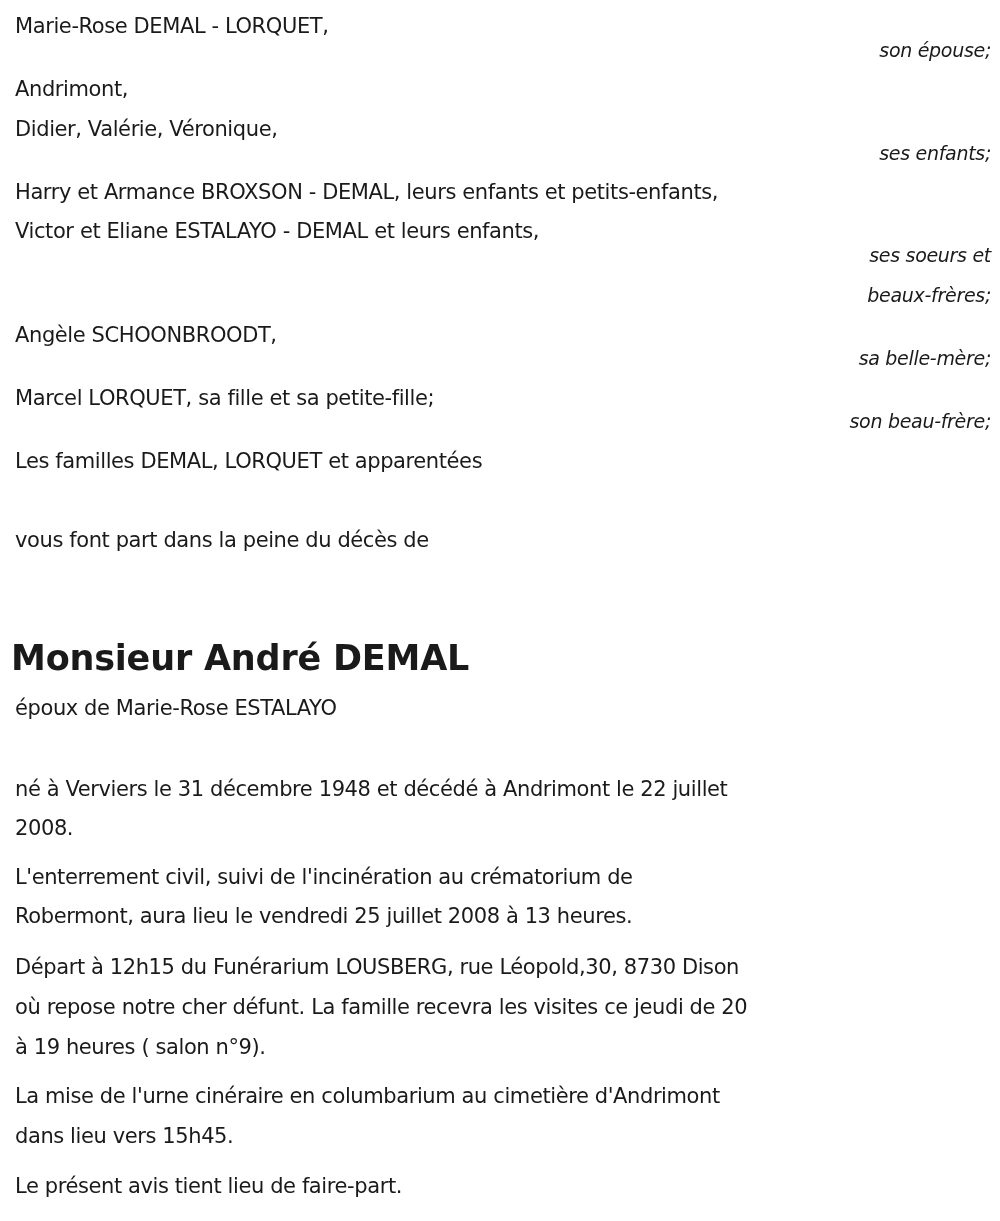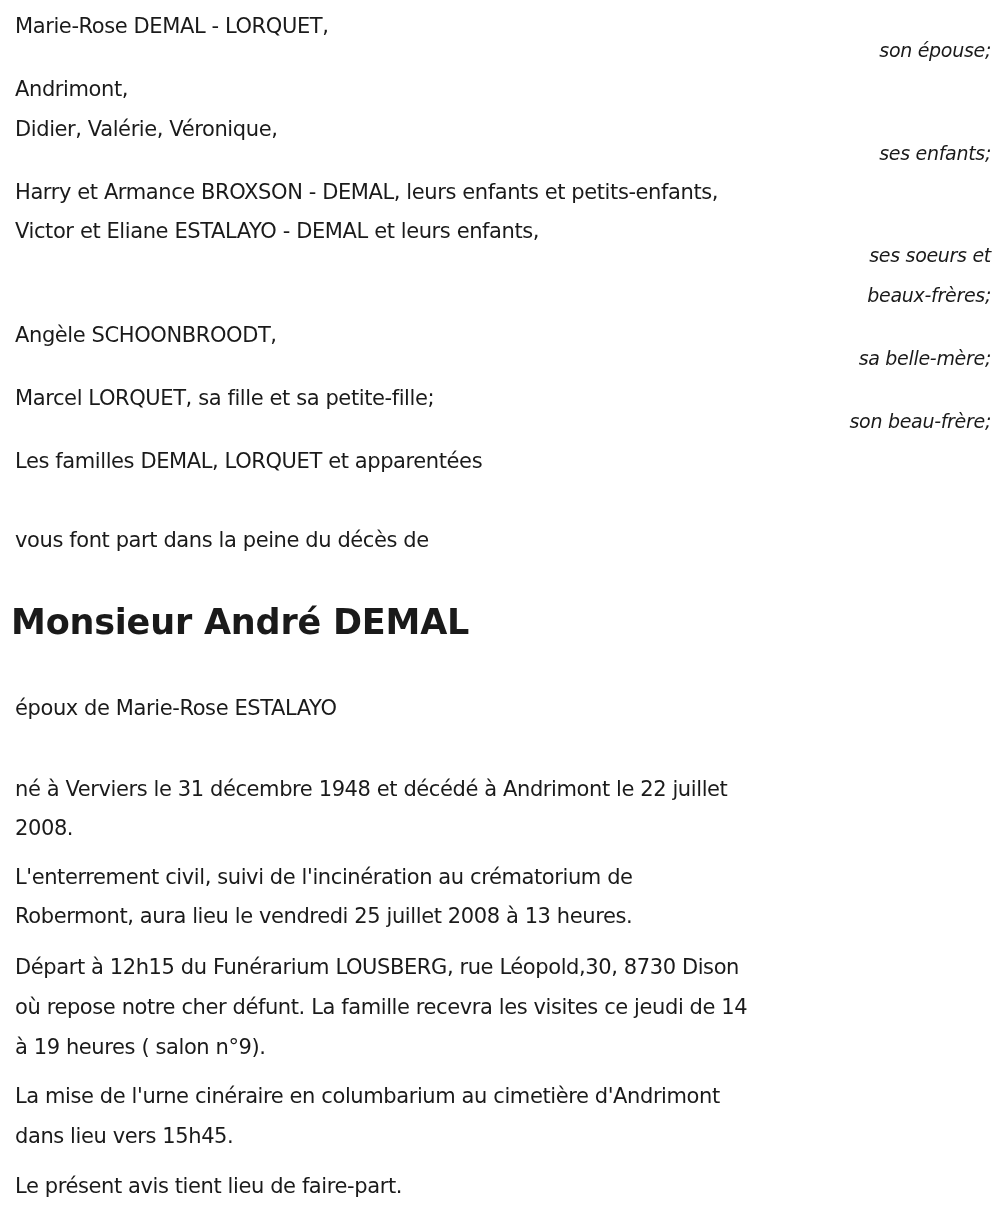--- a/index.html
+++ b/index.html
@@ -14,21 +14,21 @@
       position: absolute; left: 4px; white-space: nowrap;
       font-size: 21px; letter-spacing: -0.4px; line-height: 32px;
     }
     .rel {
       position: absolute; right: 0; white-space: nowrap;
       font-size: 19px; font-style: italic; letter-spacing: -0.3px; line-height: 30px;
       text-align: right;
     }
     .title {
       position: absolute; left: 0; white-space: nowrap;
-      font-size: 35px; font-weight: bold; letter-spacing: -0.2px; line-height: 44px;
+      font-size: 35px; font-weight: bold; letter-spacing: -0.2px; line-height: 44px; margin-top: 36px;
     }
     b { font-weight: normal; }
   </style>
 </head>
 <body>
 
 <div class="doc">
 
   <div class="line" style="top:10px">Marie-Rose DEMAL - LORQUET,</div>
   <div class="rel" style="top:35px">son épouse;</div>
@@ -56,21 +56,21 @@
 
   <div class="line" style="top:692px">époux de Marie-Rose ESTALAYO</div>
 
   <div class="line" style="top:773px">né à Verviers le 31 décembre 1948 et décédé à Andrimont le 22 juillet</div>
   <div class="line" style="top:812px">2008.</div>
 
   <div class="line" style="top:861px">L'enterrement civil, suivi de l'incinération au crématorium de</div>
   <div class="line" style="top:900px"><span>Robermont, aura lieu </span><b>le vendredi 25 juillet 2008 à 13 heures.</b></div>
 
   <div class="line" style="top:951px"><b>Départ à 12h15 du Funérarium LOUSBERG, rue Léopold,30, 8730 Dison</b></div>
-  <div class="line" style="top:991px"><span>où repose notre cher défunt. La famille recevra </span><b>les visites ce jeudi de 14</b></div>
+  <div class="line" style="top:991px"><span>où repose notre cher défunt. La famille recevra </span><b>les visites ce jeudi de 20</b></div>
   <div class="line" style="top:1031px"><b>à 19 heures ( salon n°9).</b></div>
 
   <div class="line" style="top:1080px"><span>La mise de l'urne cinéraire en columbarium </span><b>au cimetière d'Andrimont</b></div>
   <div class="line" style="top:1120px"><span>dans lieu </span><b>vers 15h45.</b></div>
 
   <div class="line" style="top:1170px">Le présent avis tient lieu de faire-part.</div>
 
 </div>
 
 </body></html>

